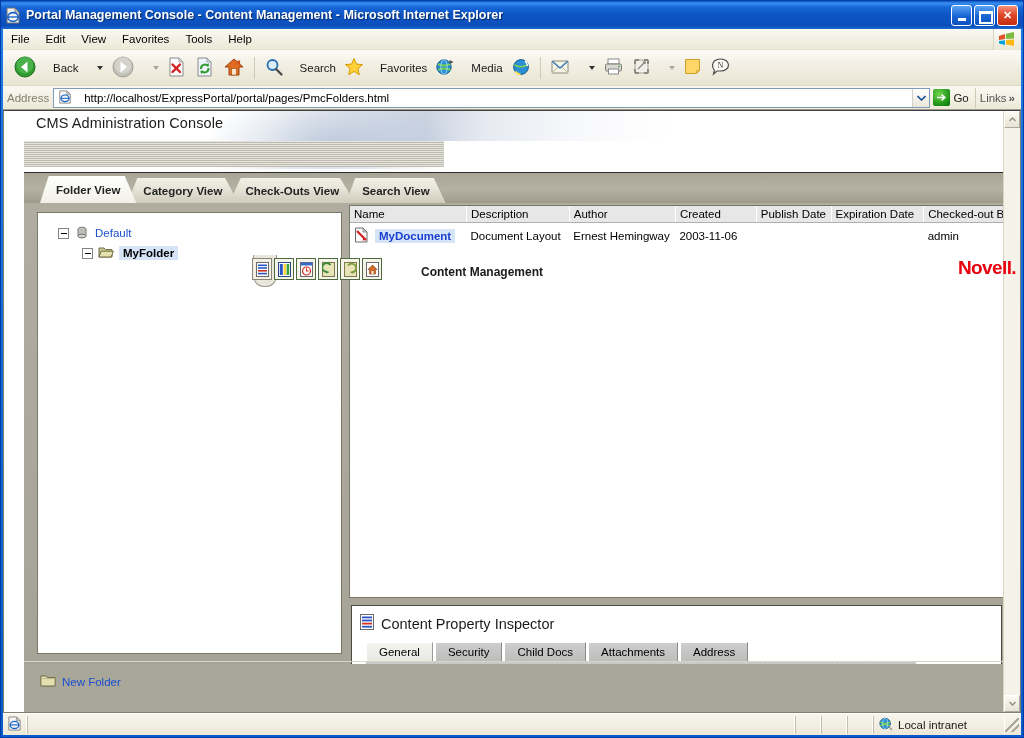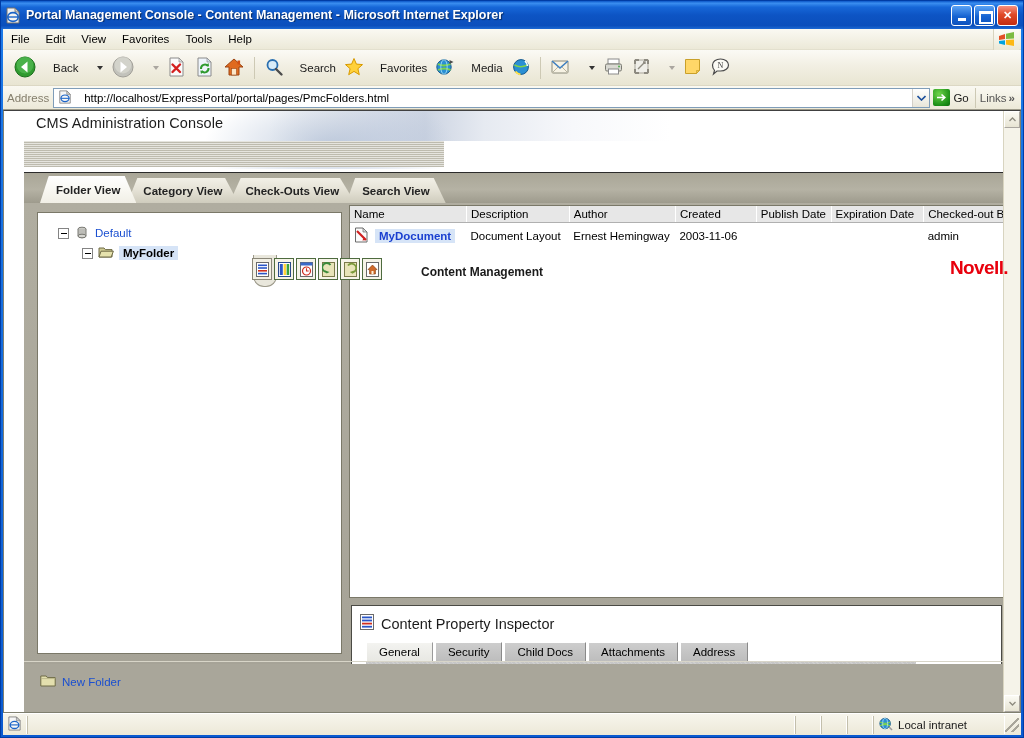--- a/index.html
+++ b/index.html
@@ -234,21 +234,21 @@
     position: absolute; left: 0; top: -4px; width: 24px; height: 32px;
     background: #e9e7dc; border-radius: 0 0 11px 11px;
     border: 1px solid #9d9a8b; border-top: none; z-index: -1;
   }
   .cms-section-label {
     position: absolute; left: 417px; top: 154px;
     font-size: 12px; font-weight: bold; color: #1a1a1a;
     z-index: 4;
   }
   .novell-logo {
-    position: absolute; right: 12px; top: 146px;
+    position: absolute; right: 4px; top: 146px;
     font-size: 19px; font-weight: bold; color: #e8000d;
     letter-spacing: -0.6px; z-index: 4;
   }
 
   
   .tabstrip {
     flex: 0 0 auto; height: 30px; position: relative;
     background: linear-gradient(to bottom, #a9a697 0%, #b5b2a4 55%, #9e9b8d 100%);
     display: flex; align-items: flex-end; padding-left: 16px;
   }

